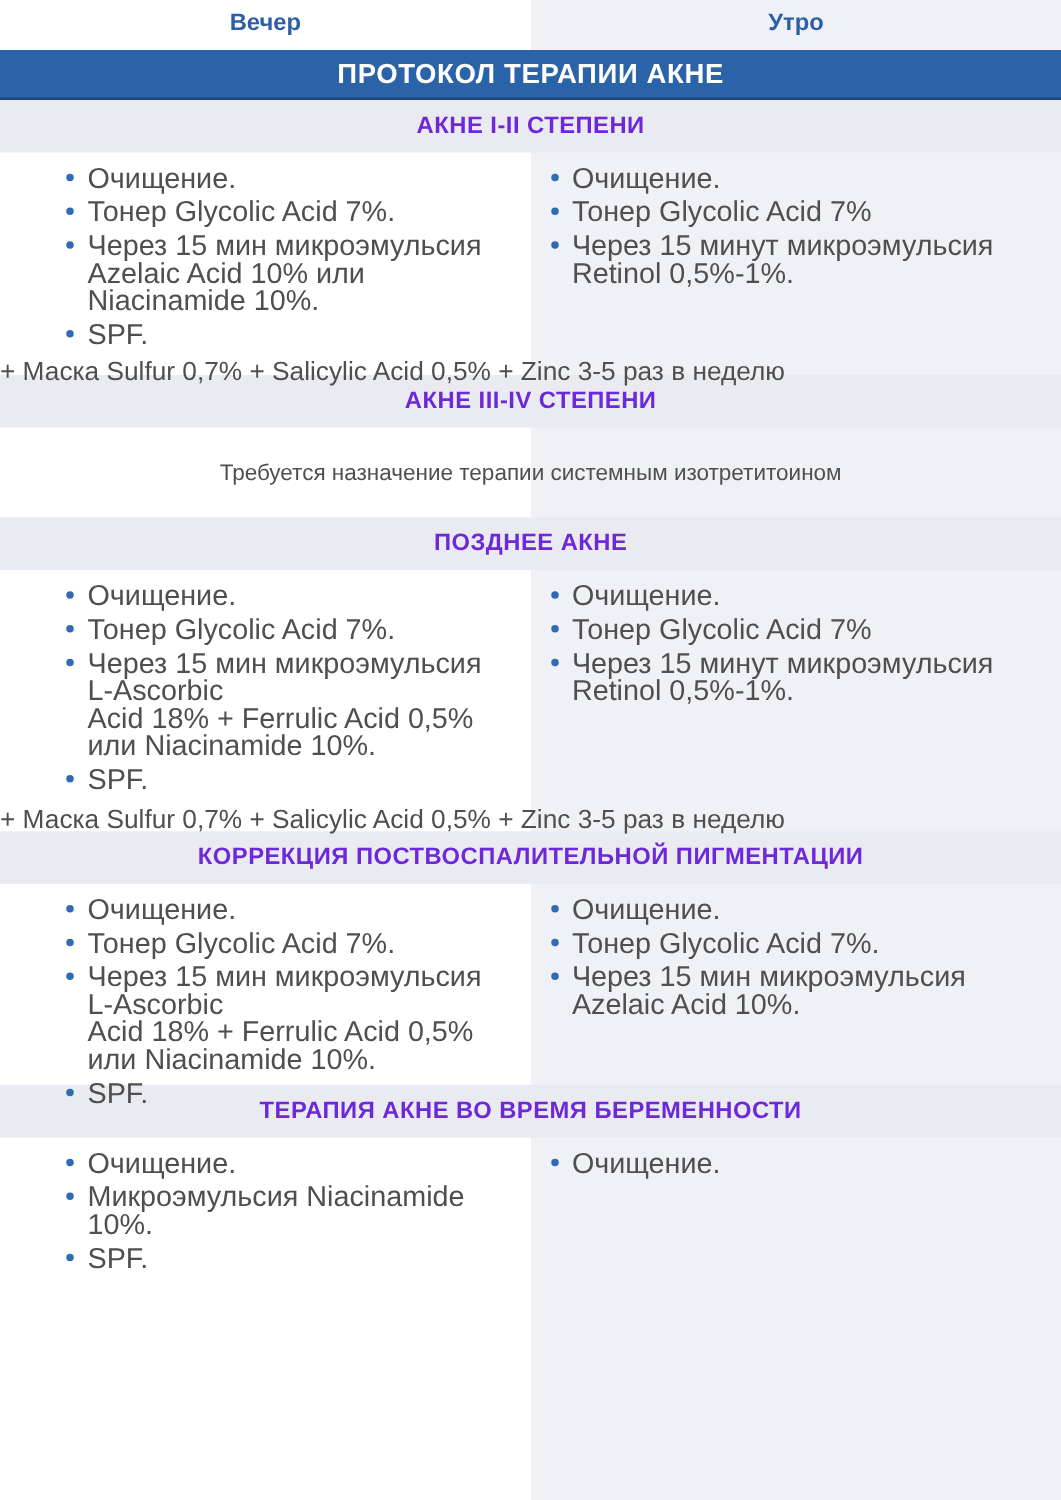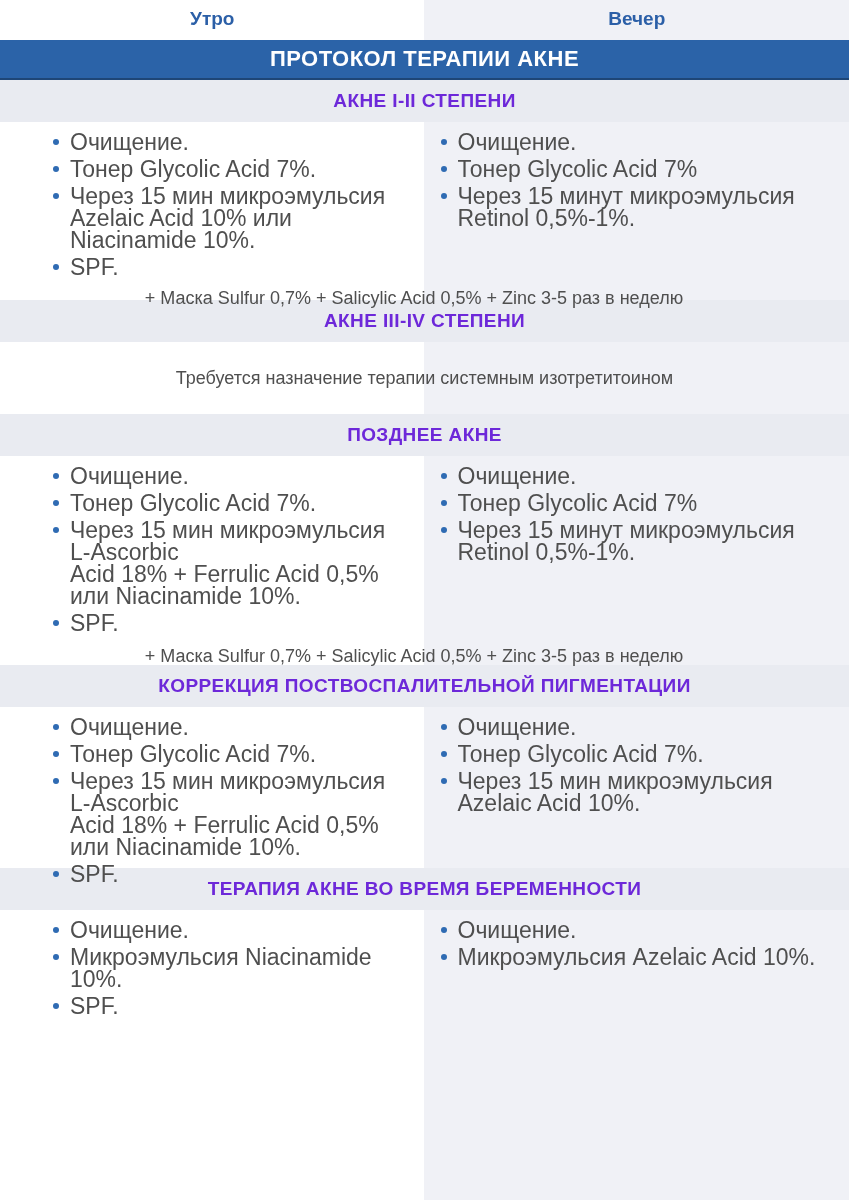--- a/index.html
+++ b/index.html
@@ -77,41 +77,41 @@
     position: absolute;
     left: 0; top: 8px;
     width: 6px; height: 6px;
     border-radius: 50%;
     background: #2f6bb3;
   }
 
   .footnote {
     margin-top: 4px;
     padding-right: 21px;
-    text-align: center;
-    font-size: 18px;
+    text-align: left;
+    font-size: 21px;
     line-height: 22px;
     color: #4f4f4f;
   }
   .content.c3 .footnote { margin-top: 6px; }
 
   .center-note {
     font-size: 18px;
     color: #4f4f4f;
     text-align: center;
   }
 </style>
 </head>
 <body>
 
 <div class="page">
 
   <div class="header-row">
+    <div class="header-cell">Вечер</div>
     <div class="header-cell">Утро</div>
-    <div class="header-cell">Вечер</div>
   </div>
   <div class="top-gap"></div>
 
   <div class="banner">
     <h1 class="banner-title">ПРОТОКОЛ ТЕРАПИИ АКНЕ</h1>
   </div>
 
   <div class="section-bar">
     <h2 class="section-title">АКНЕ I-II СТЕПЕНИ</h2>
   </div>
@@ -206,19 +206,18 @@
       <div class="col morning">
         <ul class="steps">
           <li>Очищение.</li>
           <li>Микроэмульсия Niacinamide 10%.</li>
           <li>SPF.</li>
         </ul>
       </div>
       <div class="col evening">
         <ul class="steps">
           <li>Очищение.</li>
-          <li>Микроэмульсия Azelaic Acid 10%.</li>
         </ul>
       </div>
     </div>
   </div>
 
 </div>
 
 </body></html>

